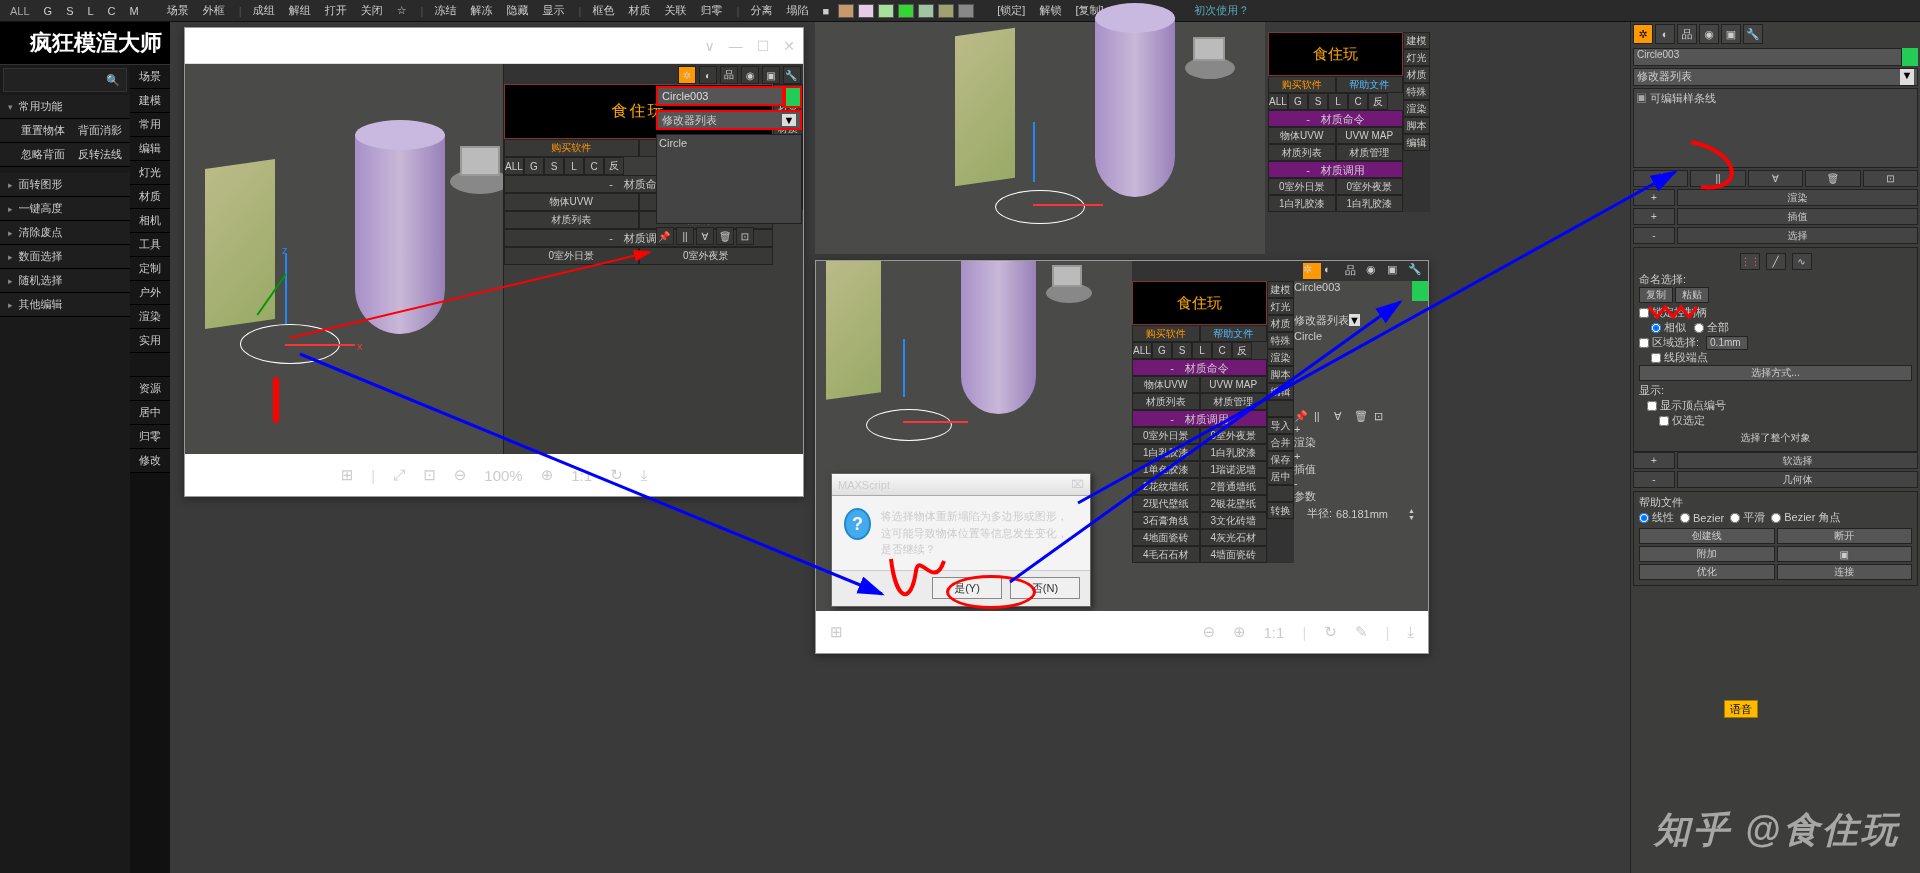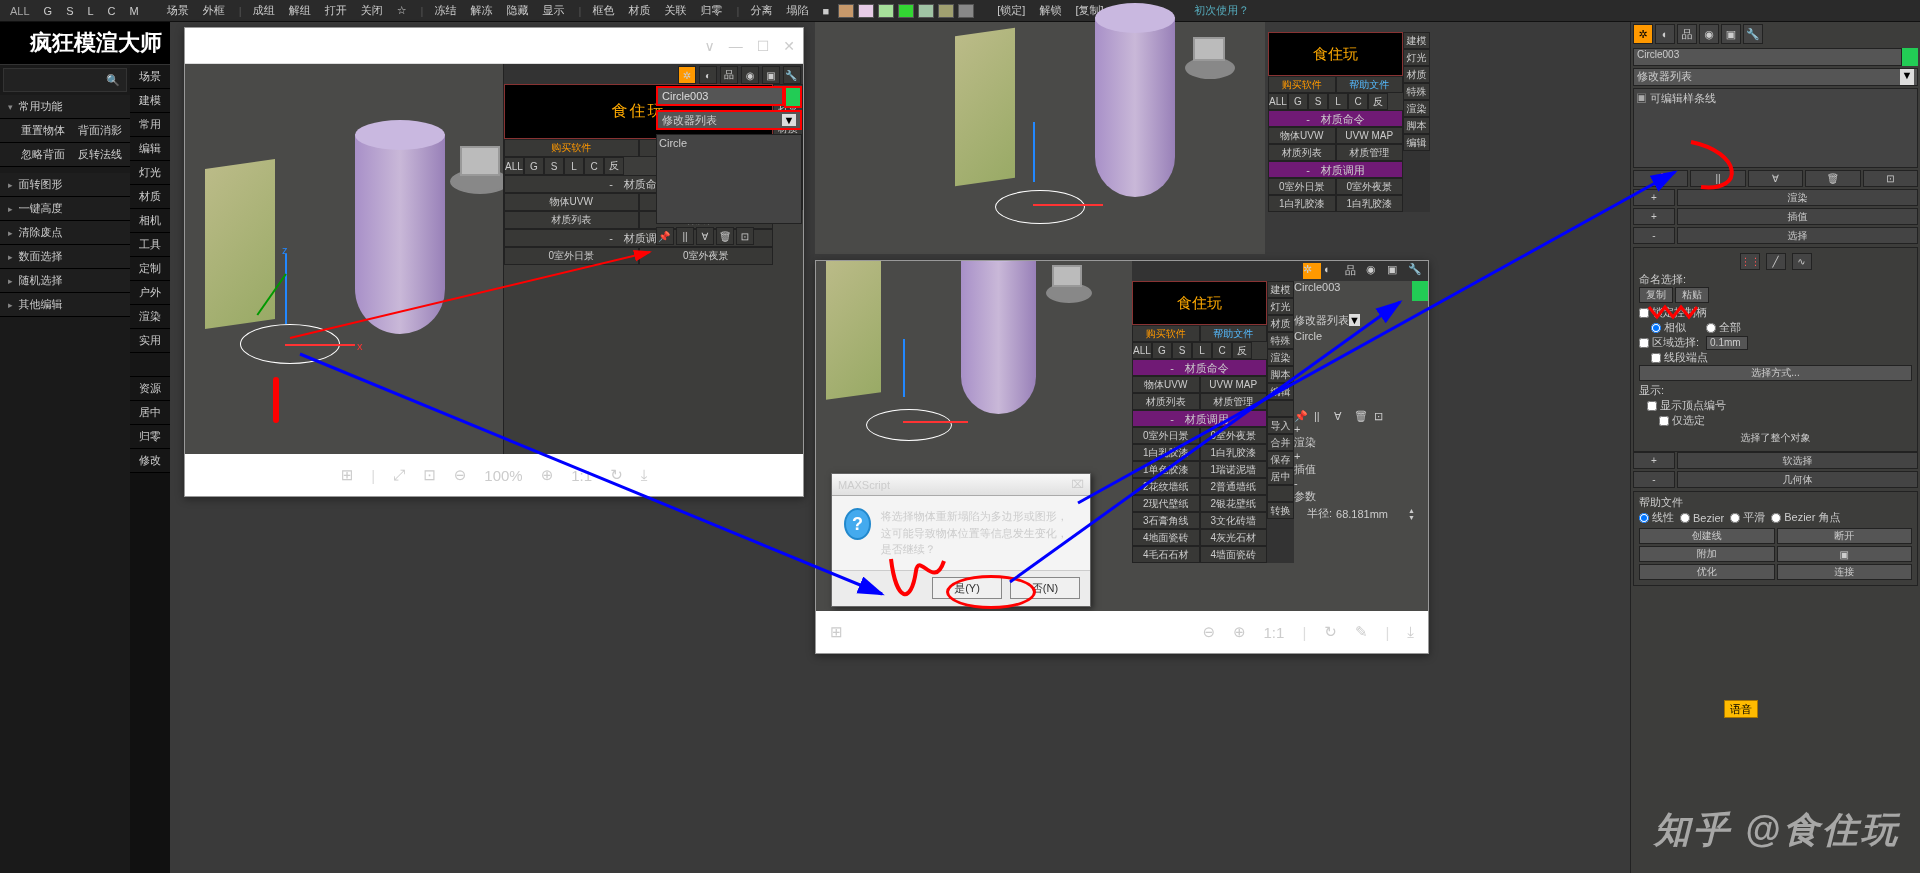--- a/index.html
+++ b/index.html
@@ -621,21 +621,21 @@
         </div>
         <div>命名选择:</div>
         <div class="srow">
             <span class="btn-sm">复制</span>
             <span class="btn-sm">粘贴</span>
           </div>
         <label>
             <input type="checkbox" style="">
             <span>锁定控制柄</span>
           </label>
-        <div style="display:flex;gap:20px;padding-left:12px">
+        <div style="display:flex;gap:8px;padding-left:12px">
           <label>
               <input type="radio" checked="" style="">
               <span>相似</span>
             </label>
           <label>
               <input type="radio" style="">
               <span>全部</span>
             </label>
         </div>
         <label>

